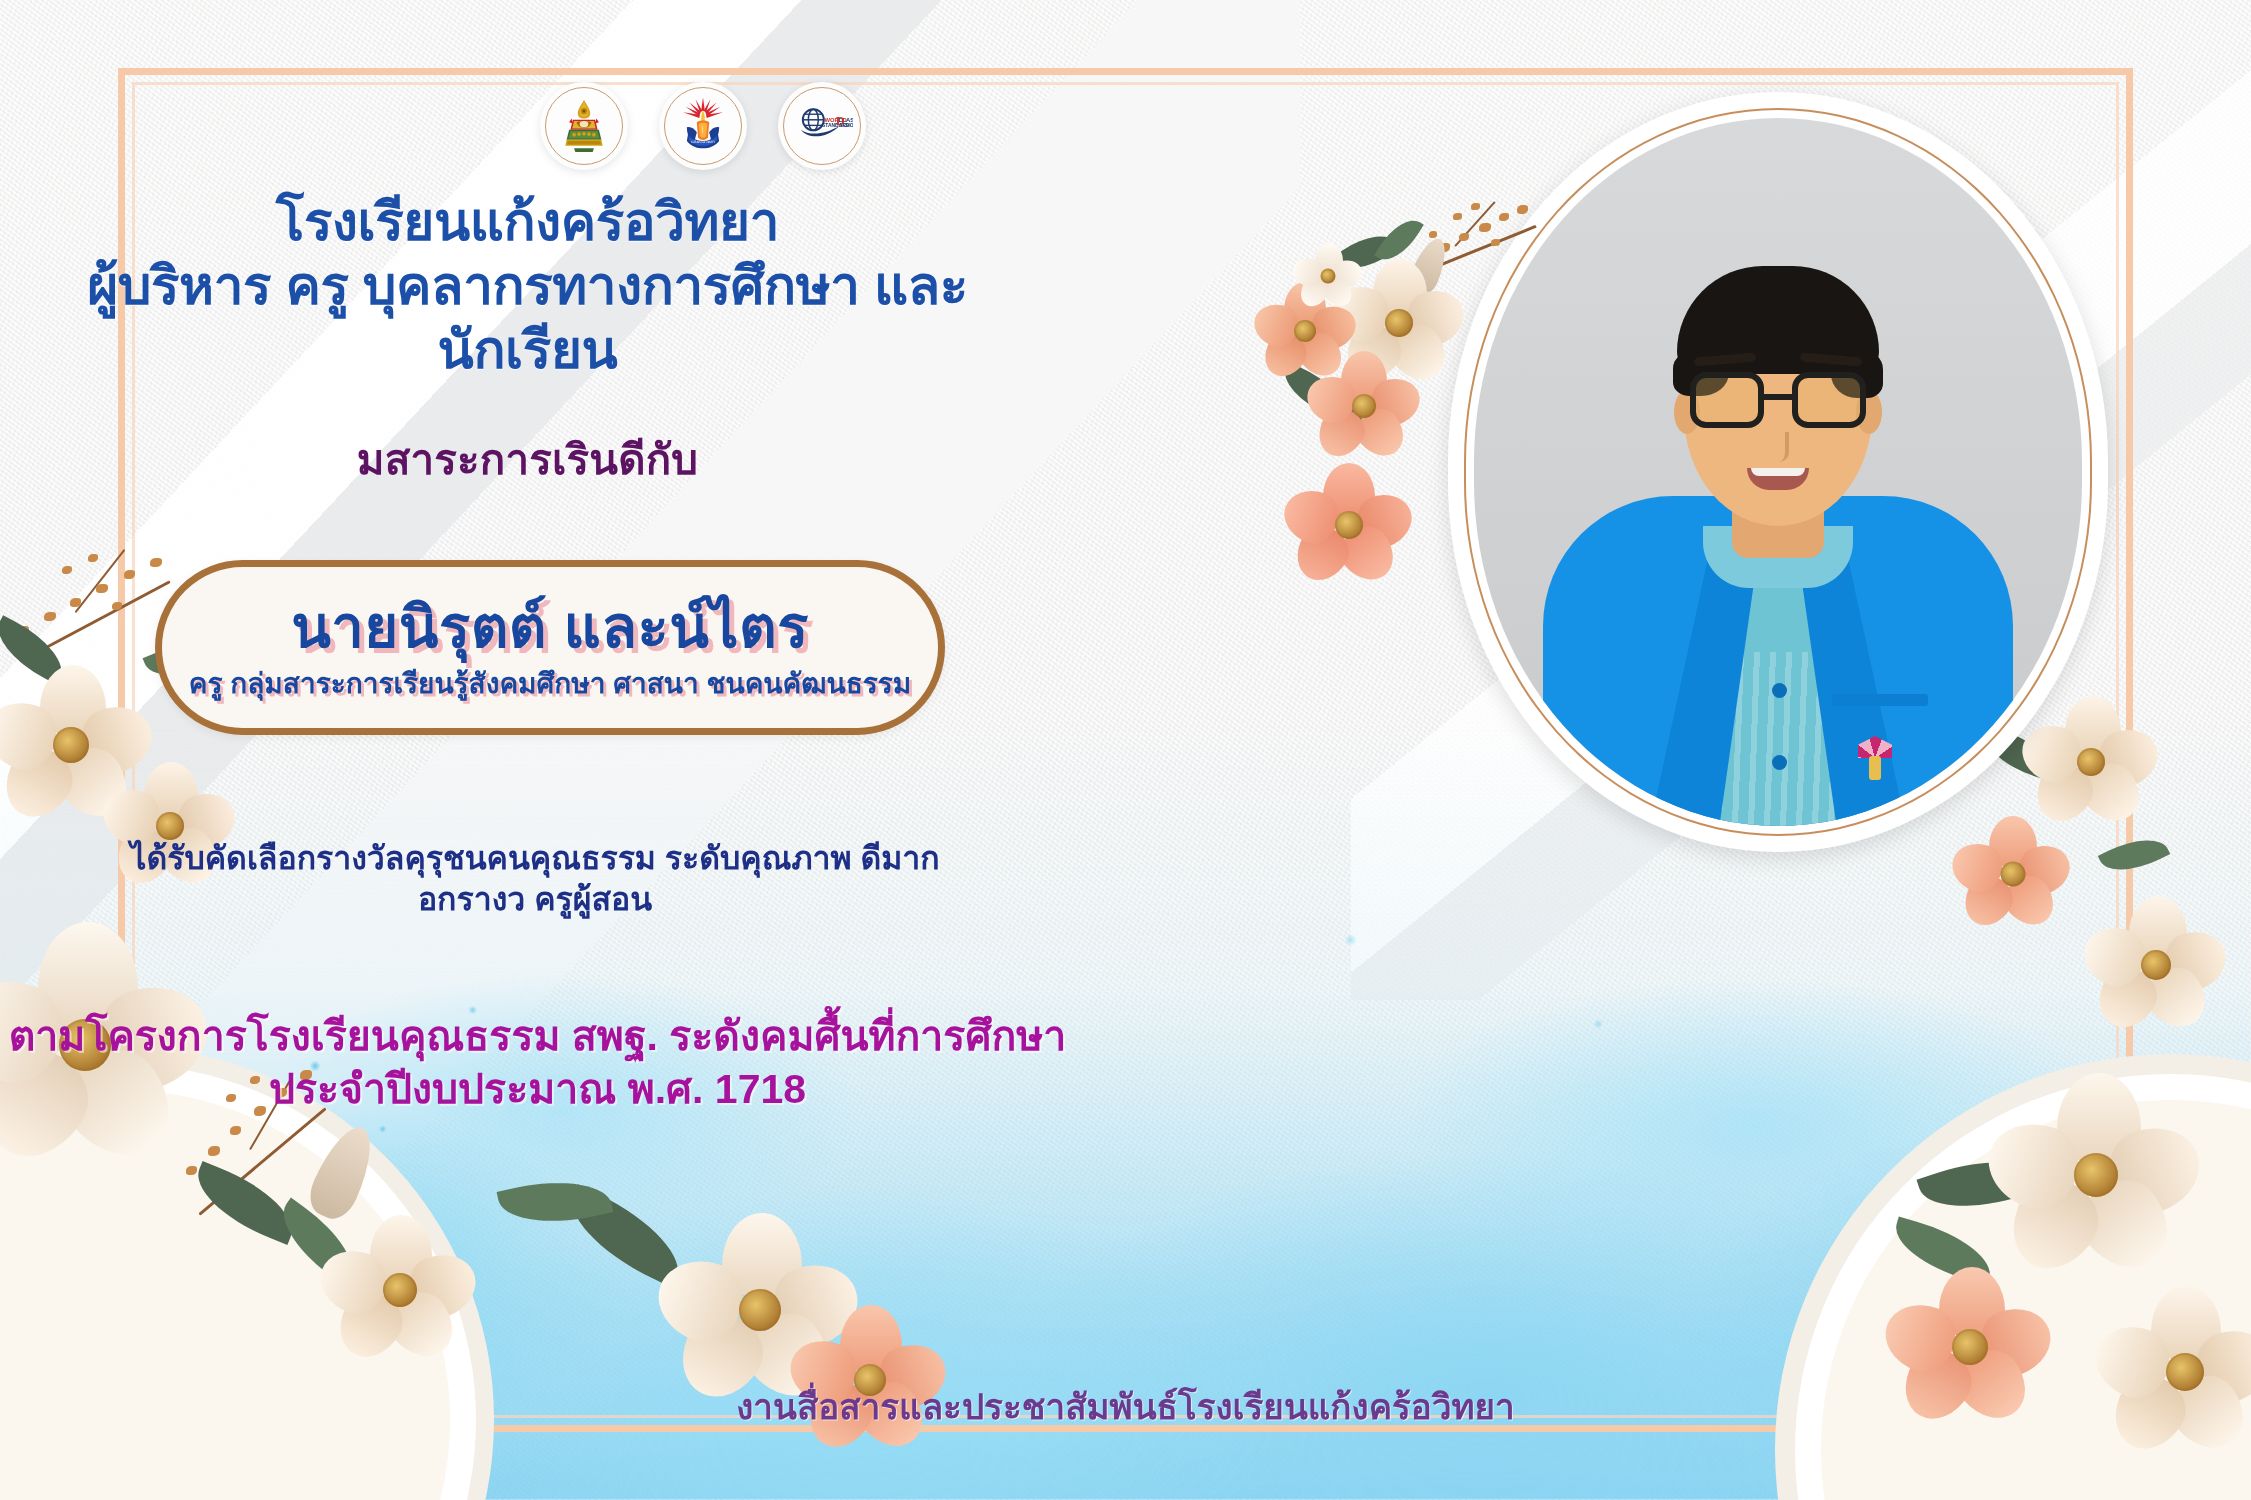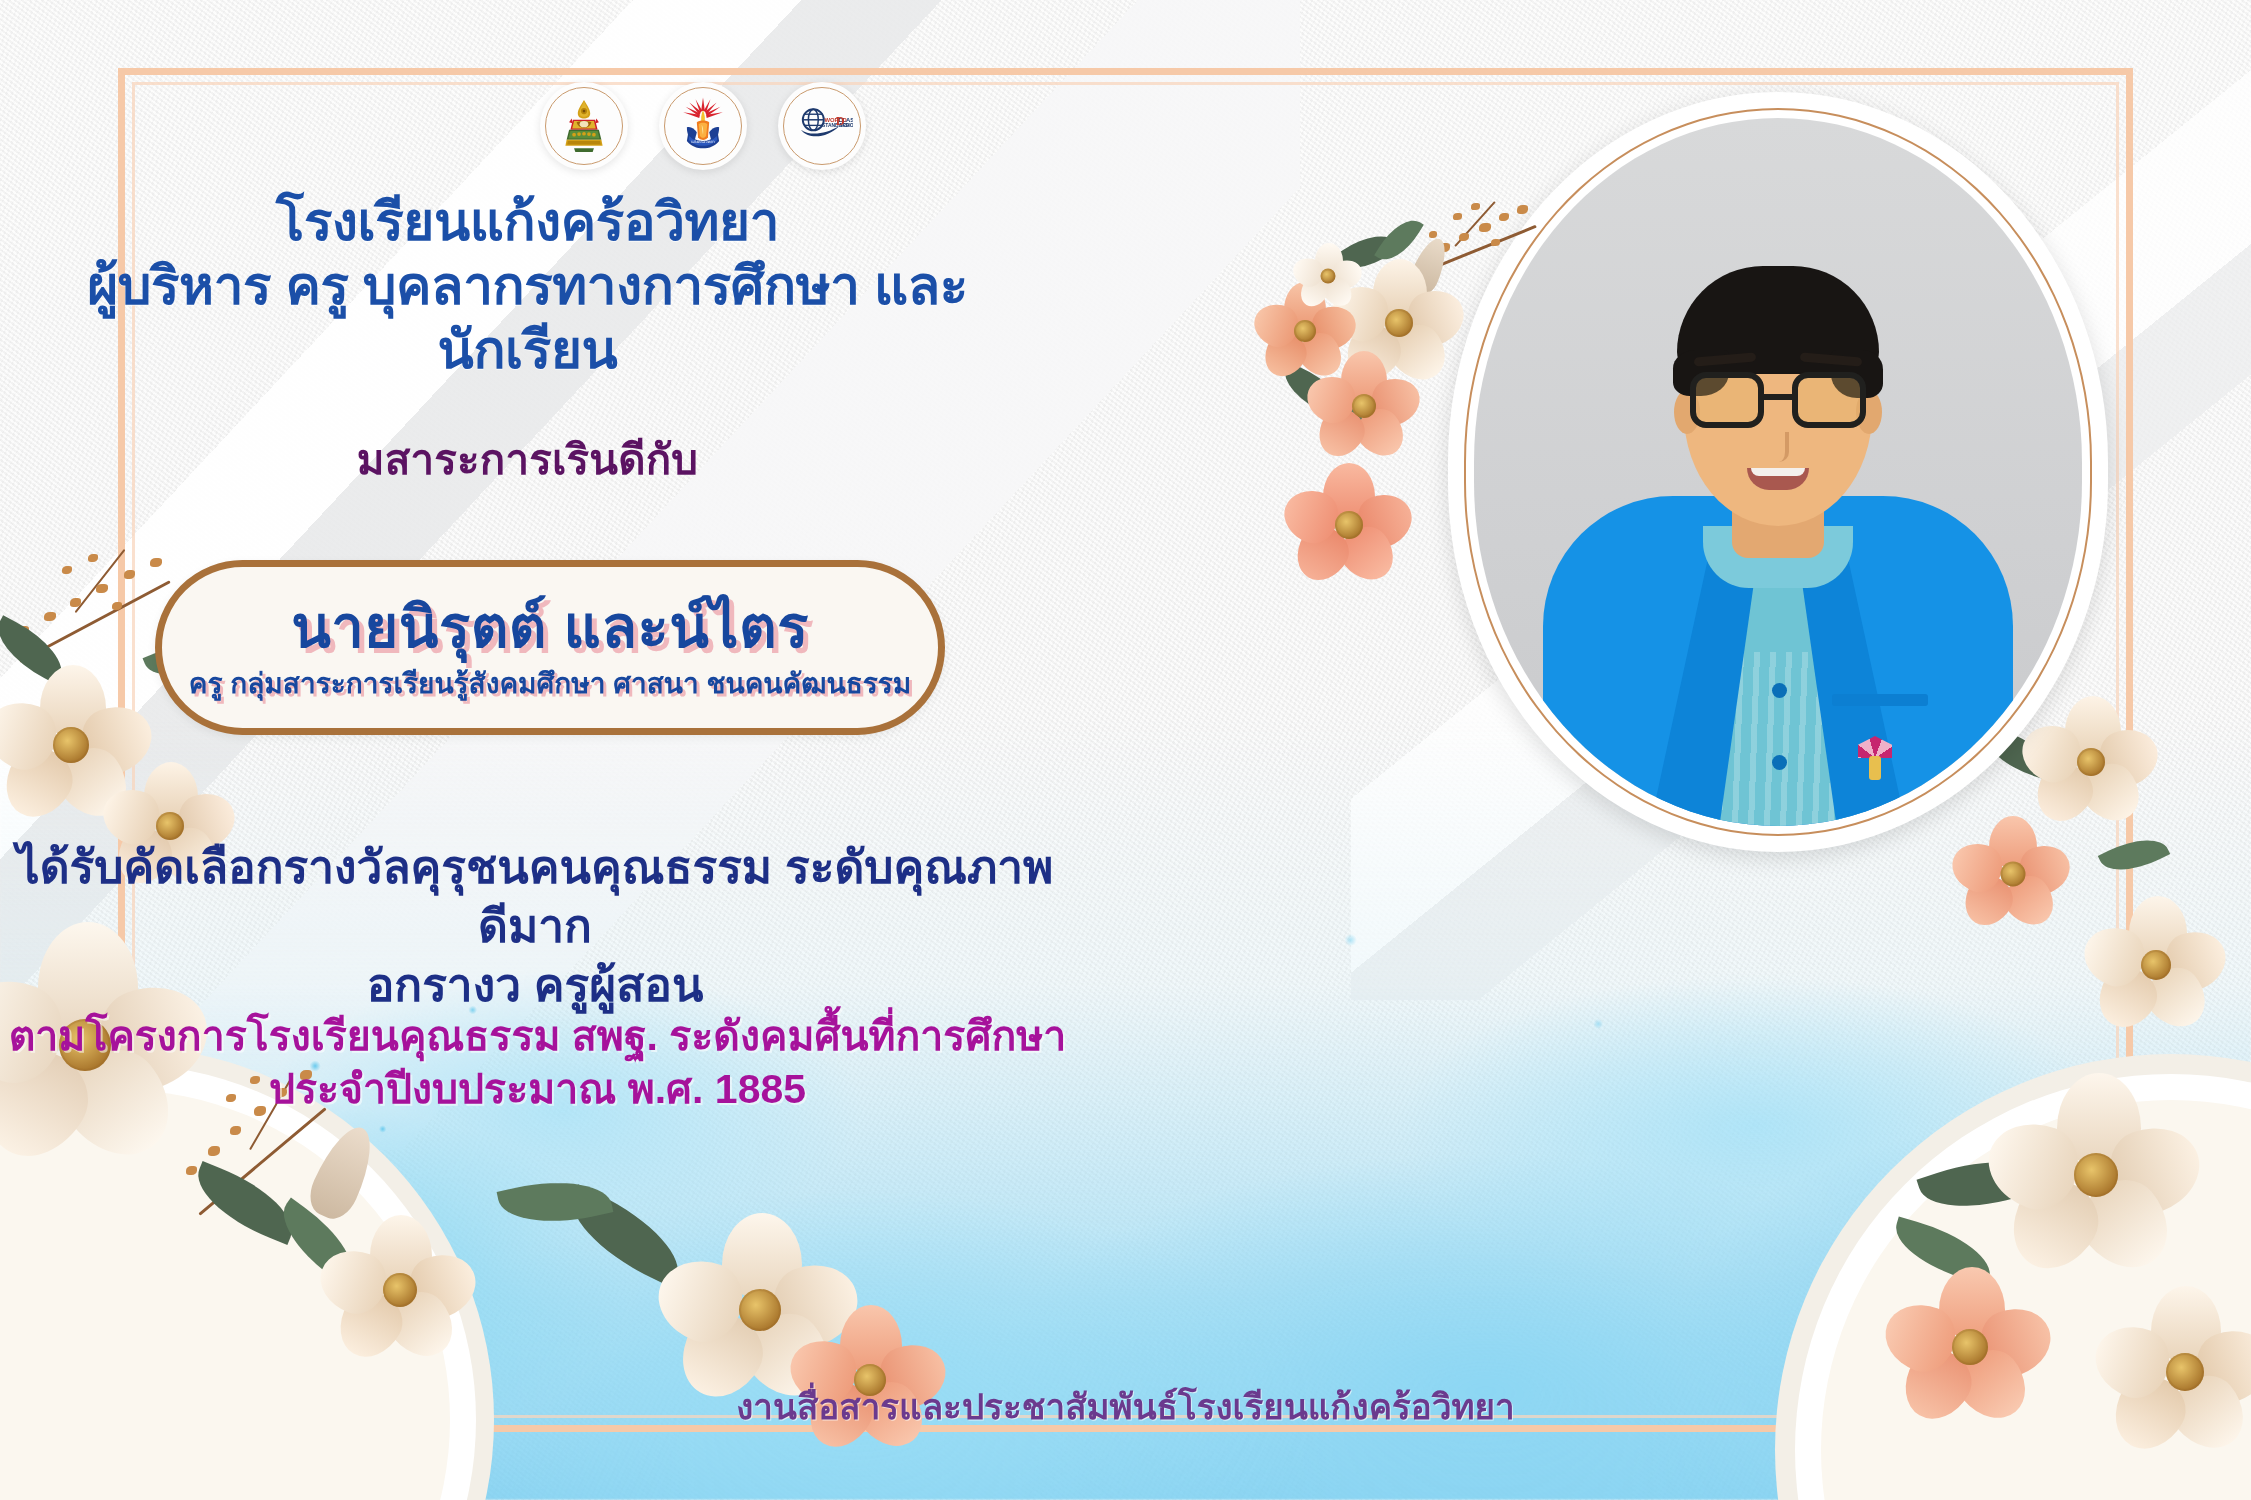--- a/index.html
+++ b/index.html
@@ -136,21 +136,21 @@
   .prole{
     margin-top:14px;
     font-weight:700; font-size:28px; line-height:1;
     color:#17479e;
     text-shadow:3px 3px 0 #f0b8bd;
     white-space:nowrap;
   }
 
   .award{
     position:absolute; left:0; top:838px; width:1070px; text-align:center; z-index:9;
-    font-weight:700; font-size:46px; line-height:1.28;
+    font-weight:700; font-size:32px; line-height:1.28;
     color:#1d2f86;
   }
   .award .l2{ display:block; }
 
   .project{
     position:absolute; left:0; top:1010px; width:1075px; text-align:center; z-index:9;
     font-weight:700; font-size:41px; line-height:1.3;
     color:#a6129b;
     text-shadow:2px 2px 0 rgba(255,255,255,.55);
   }
@@ -615,21 +615,21 @@
     <div class="prole">ครู กลุ่มสาระการเรียนรู้สังคมศึกษา ศาสนา ชนคนคัฒนธรรม</div>
   </div>
 
   <div class="award">
     <span class="l1">ได้รับคัดเลือกรางวัลคุรุชนคนคุณธรรม ระดับคุณภาพ ดีมาก</span>
     <span class="l2">อกรางว ครูผู้สอน</span>
   </div>
 
   <div class="project">
     <div>ตามโครงการโรงเรียนคุณธรรม สพฐ. ระดังคมศื้นที่การศึกษา</div>
-    <div>ประจำปีงบประมาณ พ.ศ. 1885</div>
+    <div>ประจำปีงบประมาณ พ.ศ. 1718</div>
   </div>
 
   <div class="portrait-wrap">
     <div class="portrait-frame"></div>
     <div class="portrait-photo">
       <div class="person">
         <div class="p-body"></div>
         <div class="p-shirt"></div>
         <div class="p-lapelL"></div>
         <div class="p-lapelR"></div>

